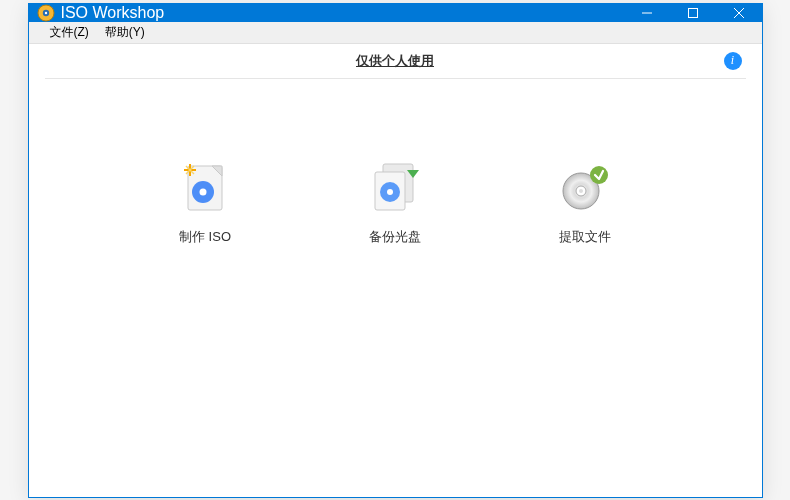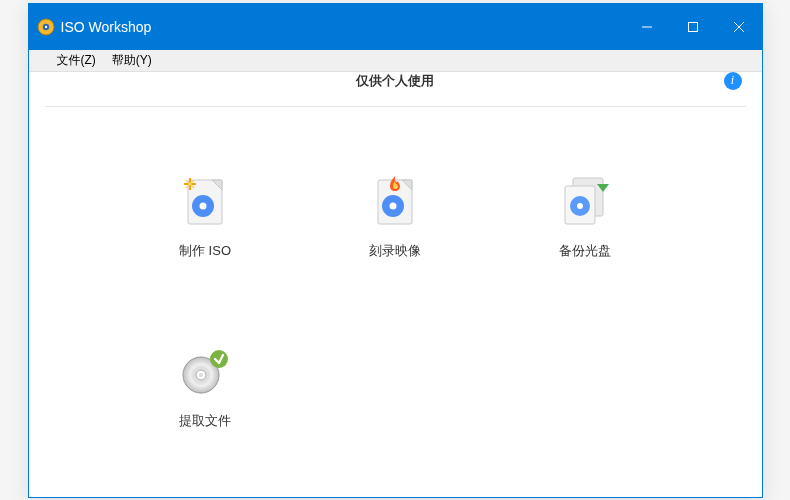--- a/index.html
+++ b/index.html
@@ -1,26 +1,26 @@
 <!DOCTYPE html>
 <html><head>
 <meta charset="utf-8">
 <style>
   * { margin: 0; padding: 0; box-sizing: border-box; }
   body { font-family: "Microsoft YaHei", "Segoe UI", sans-serif; background: #f5f5f5; width: 790px; height: 500px; overflow: hidden; display:flex; align-items:center; justify-content:center;}
   .window { width: 735px; height: 495px; background: #fff; border: 1px solid #0078d7; box-shadow: 0 4px 20px rgba(0,0,0,0.1); display:flex; flex-direction:column;}
-  .titlebar { height: 46px; background: #0078d7; display: flex; align-items: center; color: #fff; font-size: 14px; }
+  .titlebar { height: 18px; background: #0078d7; display: flex; align-items: center; color: #fff; font-size: 16px; }
   .titlebar .app-icon { width: 18px; height: 18px; margin: 0 6px 0 8px; }
   .titlebar .title { flex: 0 0 auto; }
   .titlebar .spacer { flex: 1; }
   .winbtn { width: 46px; height: 30px; display:flex; align-items:center; justify-content:center; cursor:pointer;}
   .winbtn svg { stroke: #fff; }
-  .menubar { height: 22px; background: #f0f0f0; border-bottom: 1px solid #e0e0e0; display:flex; align-items:center; font-size: 12px; padding: 0 20px;}
+  .menubar { height: 22px; background: #f0f0f0; border-bottom: 1px solid #e0e0e0; display:flex; align-items:center; font-size: 12px; padding: 0 13px;}
   .menubar .menuitem { padding: 2px 8px; cursor:pointer;}
-  .header { display:flex; justify-content:center; position:relative; height: 34px; font-size: 13px; font-weight: bold; color:#333;}
+  .header { display:flex; align-items:center; justify-content:center; position:relative; height: 34px; font-size: 13px; font-weight: bold; color:#333;text-decoration:underline;}
   .info-badge { position:absolute; right: 20px; width: 18px; height:18px; border-radius:50%; background:#1e90ff; color:#fff; display:flex; align-items:center; justify-content:center; font-family: Georgia, serif; font-style: italic; font-size: 12px; font-weight:normal; cursor:pointer;}
   .sep { border: none; border-top: 1px solid #e5e5e5; margin: 0 16px;}
   .grid { flex:1; display:grid; grid-template-columns: repeat(3, 150px); grid-template-rows: repeat(2, 130px); justify-content:center; align-content:center; gap: 40px; padding: 20px;}
   .tile { display:flex; flex-direction:column; align-items:center; justify-content:center; gap: 12px; cursor:pointer; user-select:none;}
   .tile .iconwrap { width: 56px; height: 56px; display:flex; align-items:center; justify-content:center;}
   .tile .label { font-size: 13px; color:#333;}
 </style>
 </head>
 <body>
 
@@ -78,33 +78,20 @@
             <line x1="6" y1="0" x2="6" y2="12" stroke="#f7a600" stroke-width="2"></line>
             <line x1="0" y1="6" x2="12" y2="6" stroke="#f7a600" stroke-width="2"></line>
             <line x1="2" y1="2" x2="10" y2="10" stroke="#f7d66b" stroke-width="1.5"></line>
             <line x1="10" y1="2" x2="2" y2="10" stroke="#f7d66b" stroke-width="1.5"></line>
           </g>
         </svg>
       </div>
       <div class="label">制作 ISO</div>
     </div>
 
-    <div class="tile">
-      <div class="iconwrap">
-        <svg width="46" height="52" viewBox="0 0 46 52">
-          <rect x="6" y="4" width="34" height="44" rx="2" fill="#f4f4f4" stroke="#c9c9c9"></rect>
-          <path d="M30 4 L40 4 L40 14 Z" fill="#e0e0e0" stroke="#c9c9c9"></path>
-          <circle cx="21" cy="30" r="11" fill="#4d8ef7"></circle>
-          <circle cx="21" cy="30" r="3.5" fill="#fff"></circle>
-          <path d="M23 0 C20 4 18 6 18 10 C18 13 20 15 23 15 C26 15 28 13 28 10 C28 8 26 7 26 5 C25 7 23 6 23 3 Z" fill="#ff5a1f"></path>
-          <path d="M23 5 C22 7 21 8 21 10 C21 12 22 13 23.5 13 C25 13 26 12 26 10.5 C26 9.5 25 9 25 8 C24.5 9 23.5 8 23 5 Z" fill="#ffd54d"></path>
-        </svg>
-      </div>
-      <div class="label">刻录映像</div>
-    </div>
 
     <div class="tile">
       <div class="iconwrap">
         <svg width="52" height="52" viewBox="0 0 52 52">
           <rect x="14" y="2" width="30" height="38" rx="2" fill="#eaeaea" stroke="#c9c9c9"></rect>
           <rect x="6" y="10" width="30" height="38" rx="2" fill="#f6f6f6" stroke="#c9c9c9"></rect>
           <circle cx="21" cy="30" r="10" fill="#5b9bf8"></circle>
           <circle cx="21" cy="30" r="3" fill="#fff"></circle>
           <path d="M38 8 L50 8 L44 16 Z" fill="#4caf50"></path>
         </svg>

